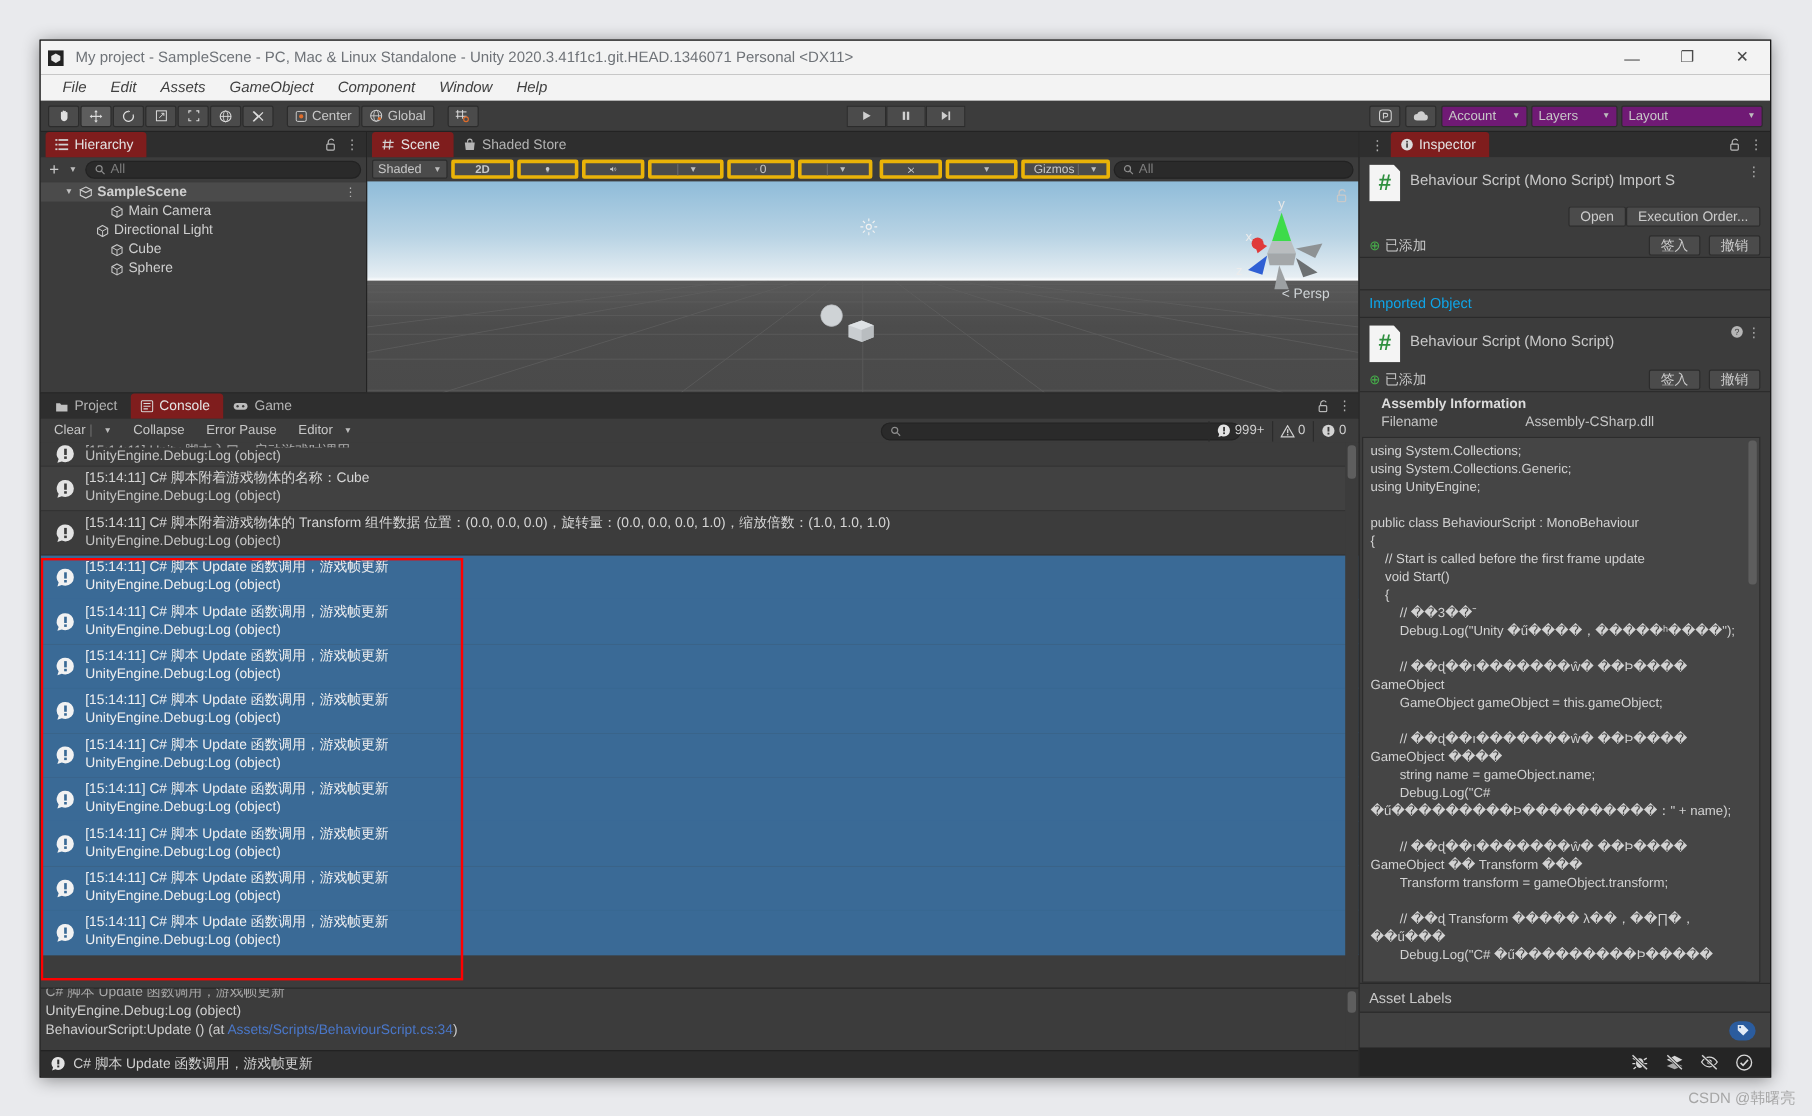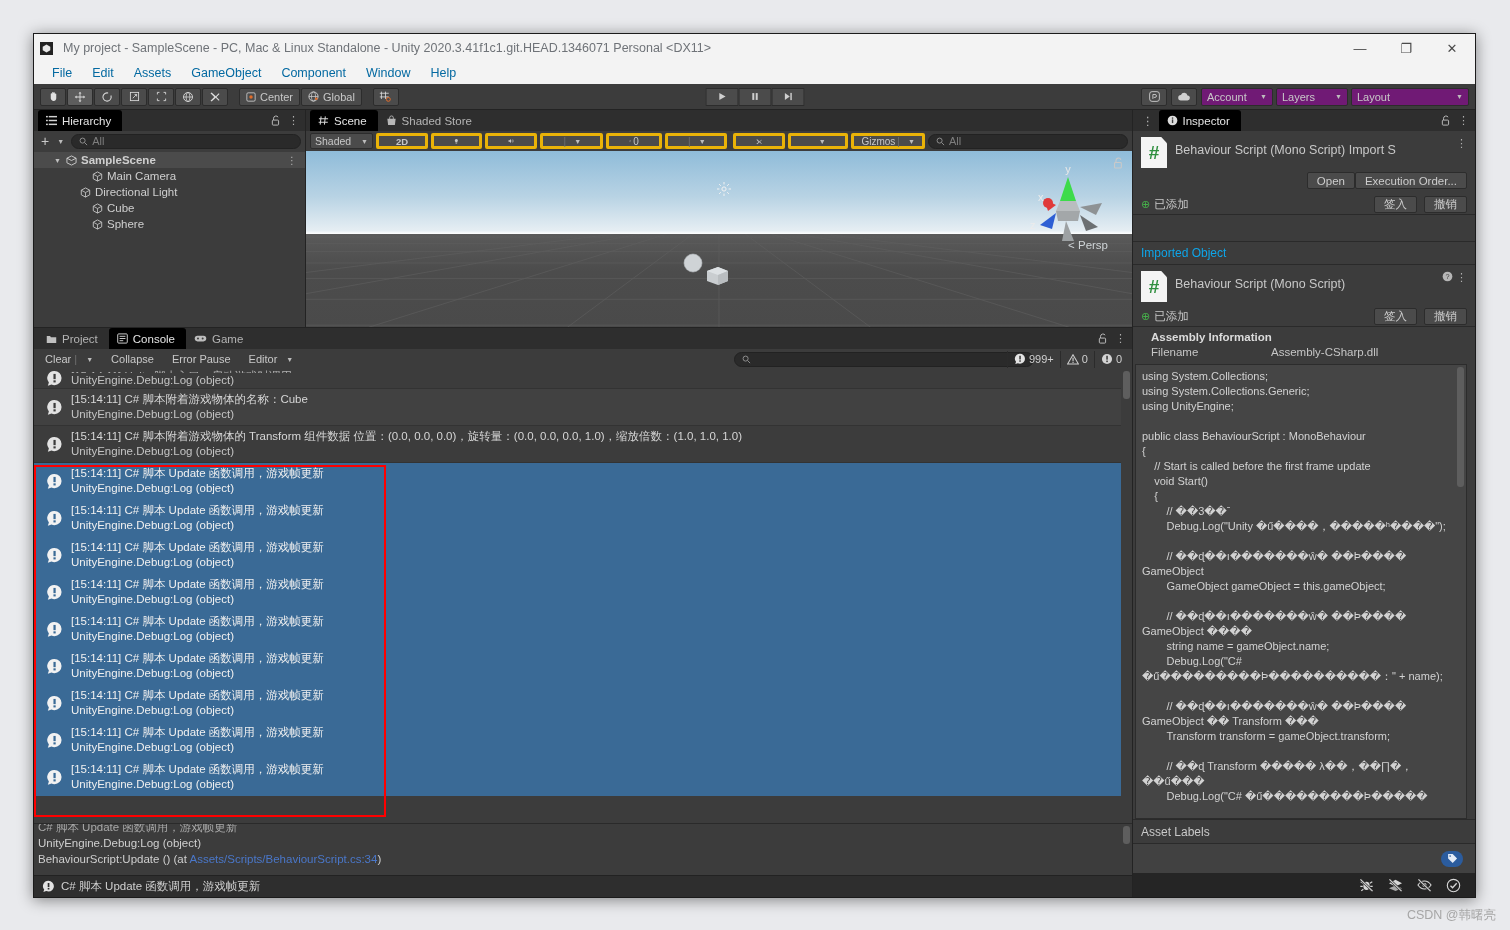--- a/index.html
+++ b/index.html
@@ -34,21 +34,21 @@
   .win-btn {
     width:46px; height:28px; display:flex; align-items:center; justify-content:center;
     color:#4a4a4a; font-size:13px;
   }
   
   .menubar {
     height:22px; background:#f3f3f3; display:flex; align-items:center;
     padding-left:8px; flex:0 0 22px; gap:0;
   }
   .menu-item {
-    padding:0 10px; font-size:12.5px; color:#0369a1; line-height:22px; height:22px;
+    padding:0 10px; font-size:12.5px; color:#404040; line-height:22px; height:22px;font-style:italic;
   }
   
   .toolbar {
     height:26px; background:#3c3c3c; border-bottom:1px solid #232323;
     display:flex; align-items:center; padding:0 6px; flex:0 0 26px; gap:0;
     position:relative;
   }
   .tb-group { display:flex; align-items:center; }
   .tb-btn {
     height:18px; min-width:26px; background:#4b4b4b; border:1px solid #2c2c2c;
@@ -86,21 +86,21 @@
   .panel { background:#383838; display:flex; flex-direction:column; min-width:0; min-height:0;}
   .tabstrip {
     height:21px; background:#2e2e2e; display:flex; align-items:flex-end;
     flex:0 0 21px; position:relative; padding-left:4px;
   }
   .tab {
     height:21px; padding:0 11px 0 8px; display:flex; align-items:center; gap:5px;
     font-size:11.5px; color:#b4b4b4; background:transparent;
     border-top-left-radius:3px; border-top-right-radius:3px;
   }
-  .tab.active { background:#000000; color:#e4e4e4;margin-top:44px; }
+  .tab.active { background:#7f1d1d; color:#e4e4e4;margin-top:44px; }
   .tab-icons {
     position:absolute; right:6px; top:4px; display:flex; gap:7px;
     color:#b0b0b0; font-size:11px; align-items:center;
   }
   
   .hierarchy { width:272px; flex:0 0 272px; border-right:1px solid #232323; }
   .hier-toolbar {
     height:20px; background:#3c3c3c; display:flex; align-items:center;
     padding:0 4px; gap:4px; flex:0 0 20px;
   }

